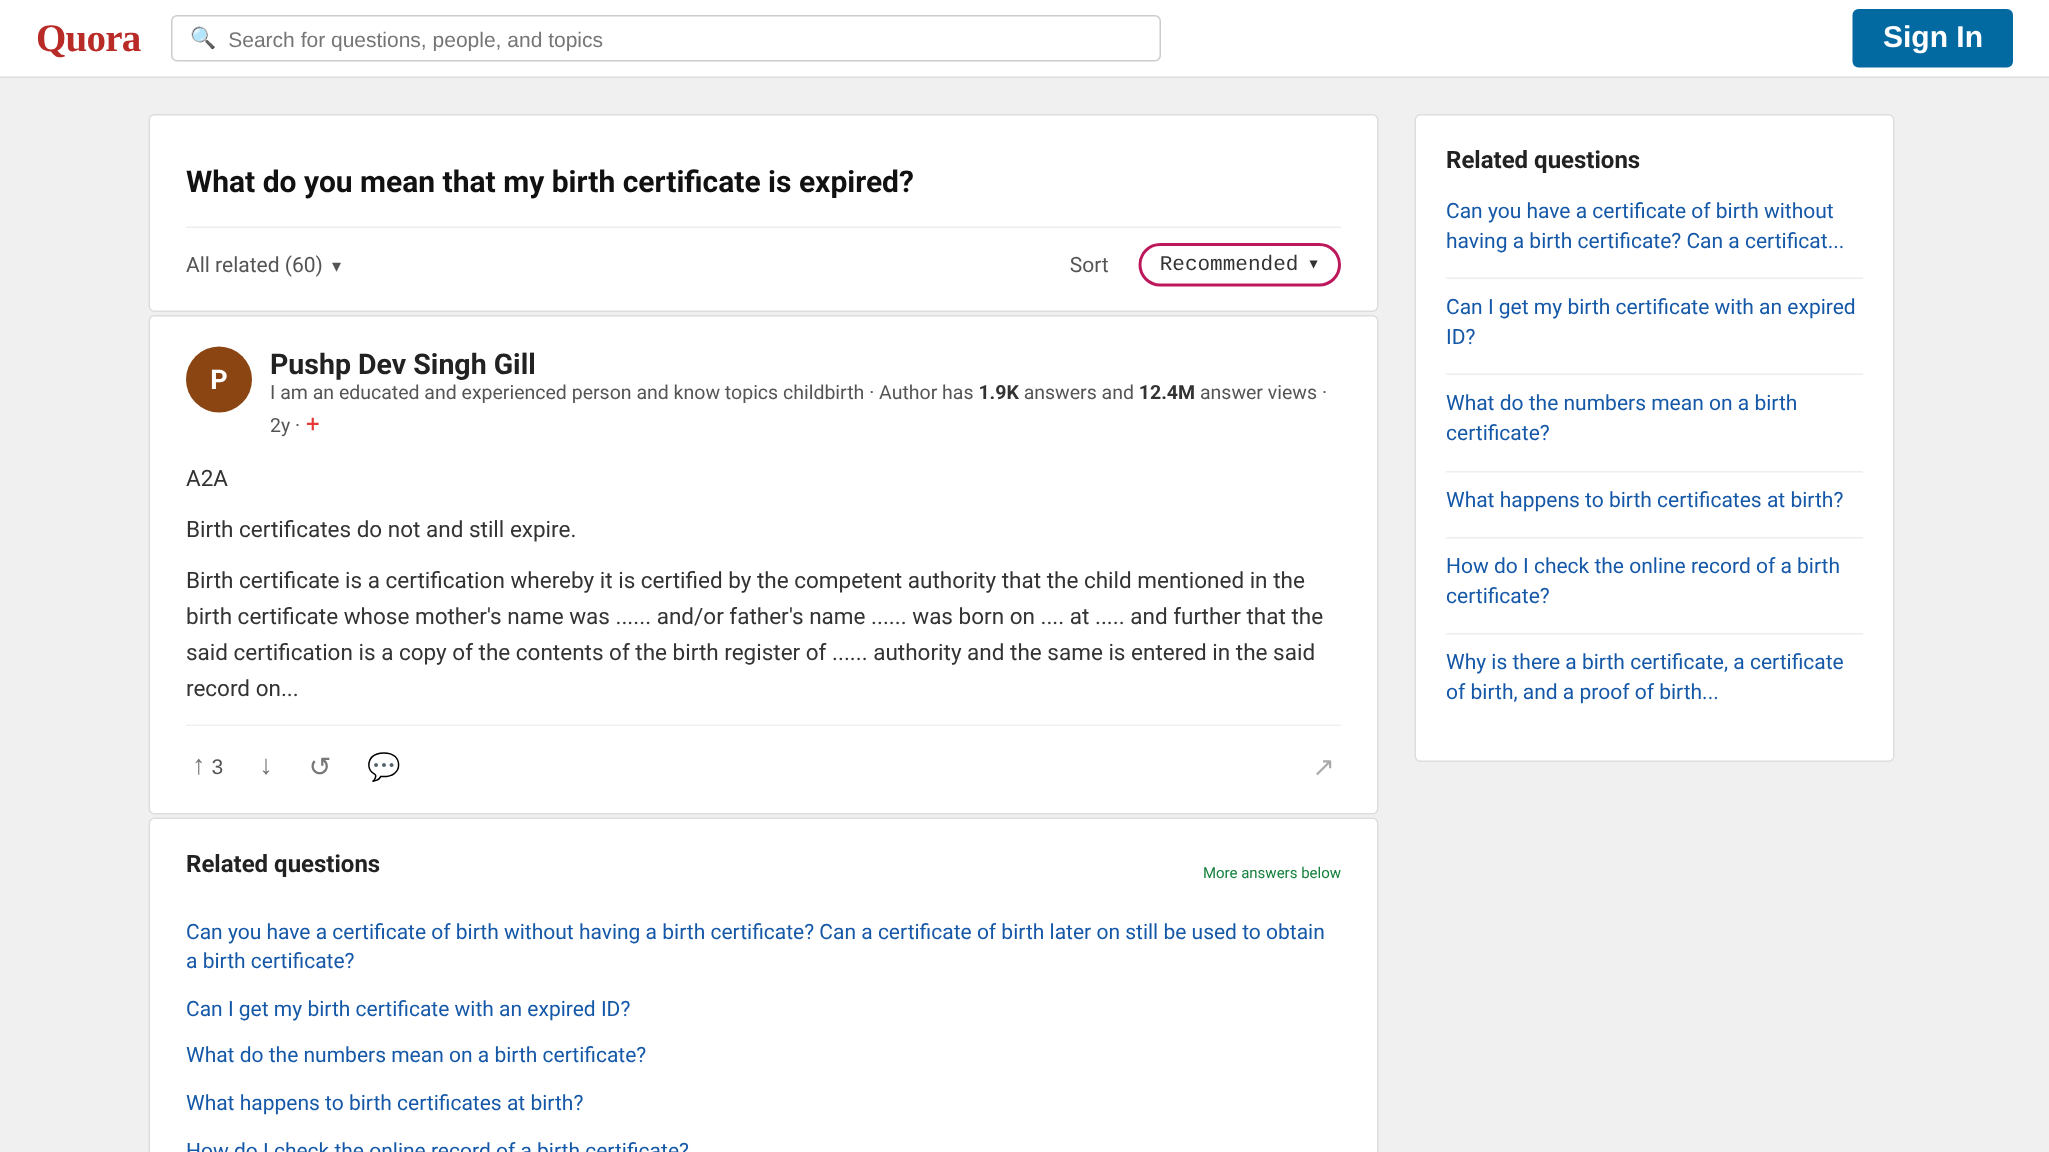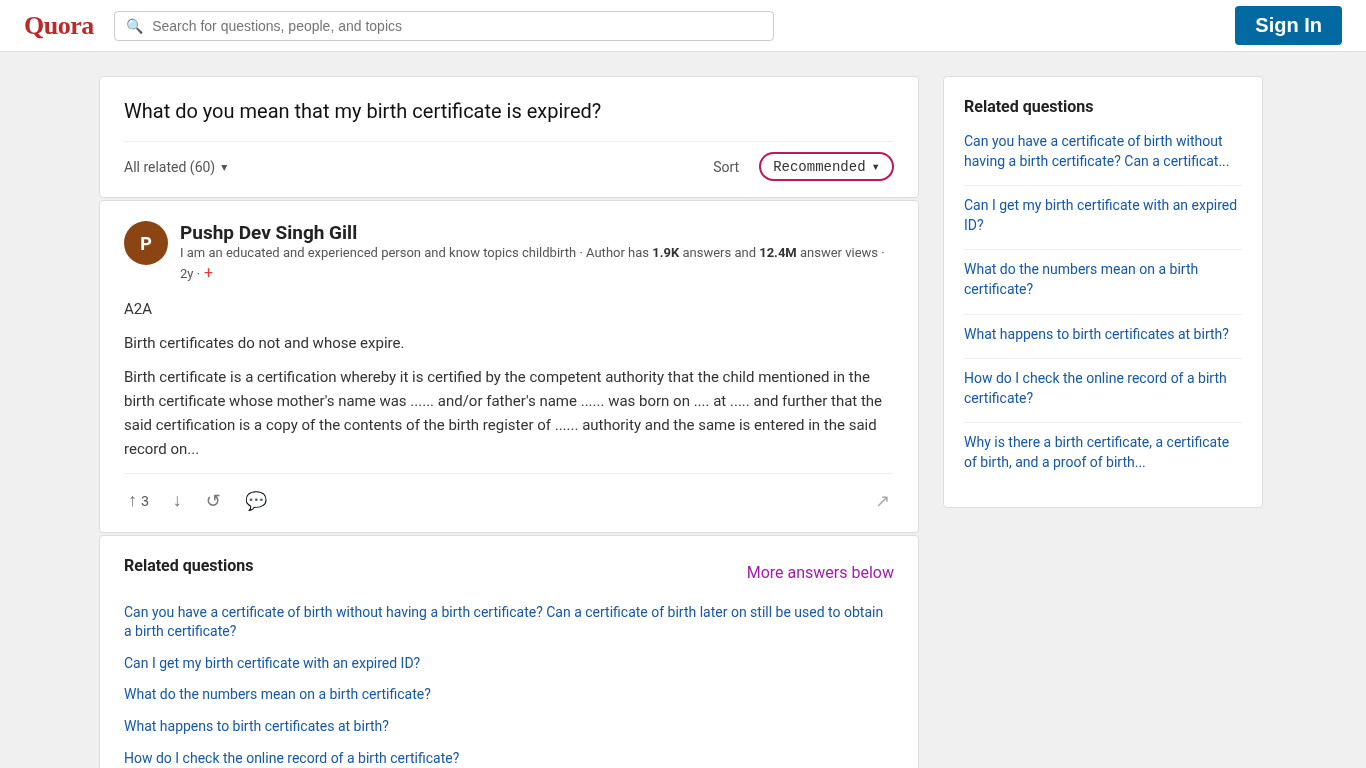--- a/index.html
+++ b/index.html
@@ -86,24 +86,25 @@
     
     .question-box {
       background: #fff;
       border: 1px solid #ddd;
       border-radius: 4px;
       padding: 20px 24px 16px;
       margin-bottom: 0;
     }
     .question-title {
       font-size: 20px;
-      font-weight: 400;
+      font-weight: 700;
       color: #111;
       line-height: 1.4;
       margin-bottom: 16px;
+      margin-top: 10px;
     }
 
     .filter-bar {
       display: flex;
       align-items: center;
       justify-content: space-between;
       padding: 10px 0 0;
       border-top: 1px solid #eee;
     }
     .all-related {
@@ -246,22 +247,22 @@
       color: #222;
       margin-bottom: 14px;
     }
     .related-header-row {
       display: flex;
       align-items: center;
       justify-content: space-between;
       margin-bottom: 14px;
     }
     .more-answers {
-      font-size: 16px;
-      color: #a21caf;
+      font-size: 10px;
+      color: #15803d;
     }
     .related-link {
       display: block;
       font-size: 14px;
       color: #1558a7;
       text-decoration: none;
       margin-bottom: 12px;
       line-height: 1.4;
       cursor: pointer;
     }
@@ -338,21 +339,21 @@
         <div class="avatar">P</div>
         <div class="author-info">
           <div class="author-name">Pushp Dev Singh Gill</div>
           <div class="author-bio">
             <span>I am an educated and experienced person and know topics childbirth · Author has </span><strong>1.9K</strong><span> answers and </span><strong>12.4M</strong><span> answer views · 2y ·</span><span class="add-icon">+</span>
           </div>
         </div>
       </div>
       <div class="answer-body">
         <p>A2A</p>
-        <p>Birth certificates do not and whose expire.</p>
+        <p>Birth certificates do not and still expire.</p>
         <p>Birth certificate is a certification whereby it is certified by the competent authority that the child mentioned in the birth certificate whose mother's name was ...... and/or father's name ...... was born on .... at ..... and further that the said certification is a copy of the contents of the birth register of ...... authority and the same is entered in the said record on...</p>
       </div>
       <div class="action-row">
         <button class="action-btn">
           <span class="icon">↑</span>
           <span class="vote-count">3</span>
         </button>
         <button class="action-btn">
           <span class="icon">↓</span>
         </button>

